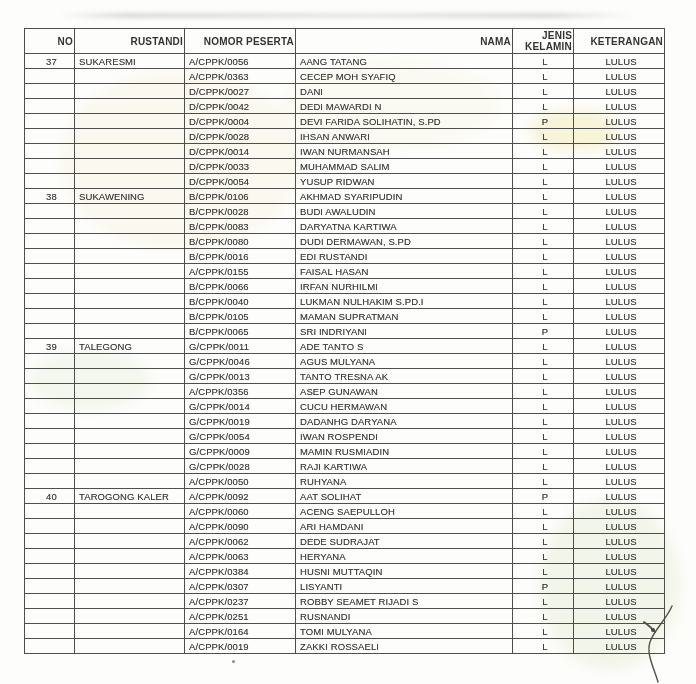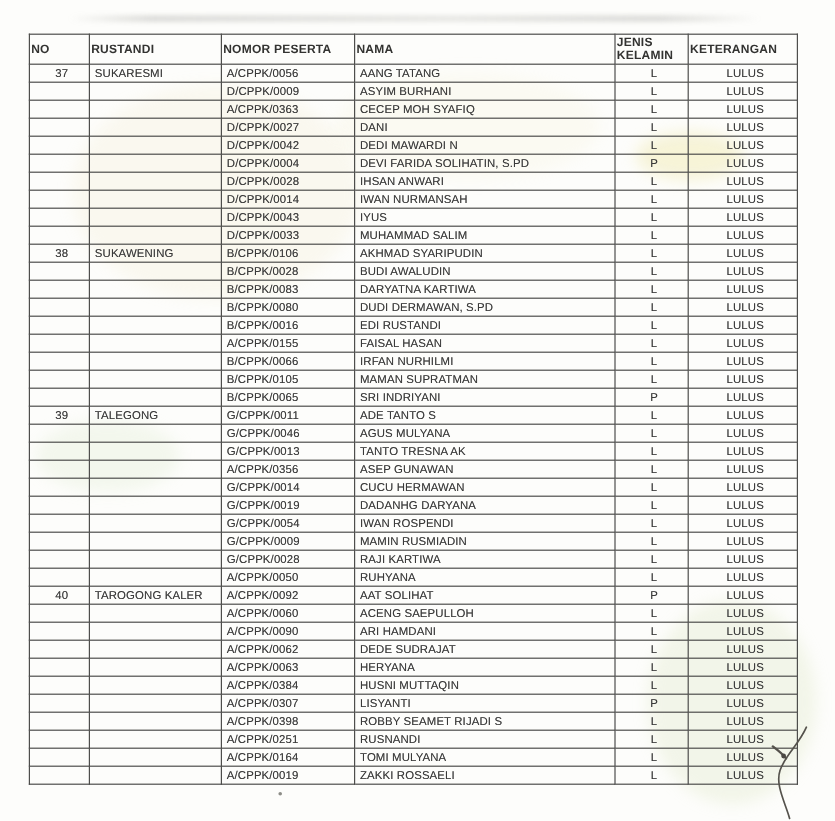--- a/index.html
+++ b/index.html
@@ -49,21 +49,21 @@
   }
   table.results th, table.results td {
     border: 1px solid #4e4e4c;
     overflow: hidden;
     white-space: nowrap;
   }
   table.results th {
     height: 24px;
     font-size: 10px;
     font-weight: bold;
-    text-align: left;
+    text-align: right;
     line-height: 1.1;
     letter-spacing: 0.2px;
     color: #333331;
     padding: 0 1px;
     white-space: normal;
   }
   table.results td {
     height: 14px;
     font-size: 9.5px;
     line-height: 13px;
@@ -113,28 +113,20 @@
           <td class="col-no">37</td>
           <td class="col-kec">SUKARESMI</td>
           <td class="col-nomor">A/CPPK/0056</td>
           <td class="col-nama">AANG TATANG</td>
           <td class="col-jk">L</td>
           <td class="col-ket">LULUS</td>
         </tr>
         <tr>
           <td class="col-no"></td>
           <td class="col-kec"></td>
-          <td class="col-nomor">D/CPPK/0009</td>
-          <td class="col-nama">ASYIM BURHANI</td>
-          <td class="col-jk">L</td>
-          <td class="col-ket">LULUS</td>
-        </tr>
-        <tr>
-          <td class="col-no"></td>
-          <td class="col-kec"></td>
           <td class="col-nomor">A/CPPK/0363</td>
           <td class="col-nama">CECEP MOH SYAFIQ</td>
           <td class="col-jk">L</td>
           <td class="col-ket">LULUS</td>
         </tr>
         <tr>
           <td class="col-no"></td>
           <td class="col-kec"></td>
           <td class="col-nomor">D/CPPK/0027</td>
           <td class="col-nama">DANI</td>
@@ -169,30 +161,30 @@
           <td class="col-no"></td>
           <td class="col-kec"></td>
           <td class="col-nomor">D/CPPK/0014</td>
           <td class="col-nama">IWAN NURMANSAH</td>
           <td class="col-jk">L</td>
           <td class="col-ket">LULUS</td>
         </tr>
         <tr>
           <td class="col-no"></td>
           <td class="col-kec"></td>
-          <td class="col-nomor">D/CPPK/0043</td>
-          <td class="col-nama">IYUS</td>
-          <td class="col-jk">L</td>
-          <td class="col-ket">LULUS</td>
-        </tr>
-        <tr>
-          <td class="col-no"></td>
-          <td class="col-kec"></td>
           <td class="col-nomor">D/CPPK/0033</td>
           <td class="col-nama">MUHAMMAD SALIM</td>
+          <td class="col-jk">L</td>
+          <td class="col-ket">LULUS</td>
+        </tr>
+        <tr>
+          <td class="col-no"></td>
+          <td class="col-kec"></td>
+          <td class="col-nomor">D/CPPK/0054</td>
+          <td class="col-nama">YUSUP RIDWAN</td>
           <td class="col-jk">L</td>
           <td class="col-ket">LULUS</td>
         </tr>
         <tr>
           <td class="col-no">38</td>
           <td class="col-kec">SUKAWENING</td>
           <td class="col-nomor">B/CPPK/0106</td>
           <td class="col-nama">AKHMAD SYARIPUDIN</td>
           <td class="col-jk">L</td>
           <td class="col-ket">LULUS</td>
@@ -235,20 +227,28 @@
           <td class="col-nomor">A/CPPK/0155</td>
           <td class="col-nama">FAISAL HASAN</td>
           <td class="col-jk">L</td>
           <td class="col-ket">LULUS</td>
         </tr>
         <tr>
           <td class="col-no"></td>
           <td class="col-kec"></td>
           <td class="col-nomor">B/CPPK/0066</td>
           <td class="col-nama">IRFAN NURHILMI</td>
+          <td class="col-jk">L</td>
+          <td class="col-ket">LULUS</td>
+        </tr>
+        <tr>
+          <td class="col-no"></td>
+          <td class="col-kec"></td>
+          <td class="col-nomor">B/CPPK/0040</td>
+          <td class="col-nama">LUKMAN NULHAKIM S.PD.I</td>
           <td class="col-jk">L</td>
           <td class="col-ket">LULUS</td>
         </tr>
         <tr>
           <td class="col-no"></td>
           <td class="col-kec"></td>
           <td class="col-nomor">B/CPPK/0105</td>
           <td class="col-nama">MAMAN SUPRATMAN</td>
           <td class="col-jk">L</td>
           <td class="col-ket">LULUS</td>
@@ -393,21 +393,21 @@
           <td class="col-no"></td>
           <td class="col-kec"></td>
           <td class="col-nomor">A/CPPK/0307</td>
           <td class="col-nama">LISYANTI</td>
           <td class="col-jk">P</td>
           <td class="col-ket">LULUS</td>
         </tr>
         <tr>
           <td class="col-no"></td>
           <td class="col-kec"></td>
-          <td class="col-nomor">A/CPPK/0398</td>
+          <td class="col-nomor">A/CPPK/0237</td>
           <td class="col-nama">ROBBY SEAMET RIJADI S</td>
           <td class="col-jk">L</td>
           <td class="col-ket">LULUS</td>
         </tr>
         <tr>
           <td class="col-no"></td>
           <td class="col-kec"></td>
           <td class="col-nomor">A/CPPK/0251</td>
           <td class="col-nama">RUSNANDI</td>
           <td class="col-jk">L</td>

